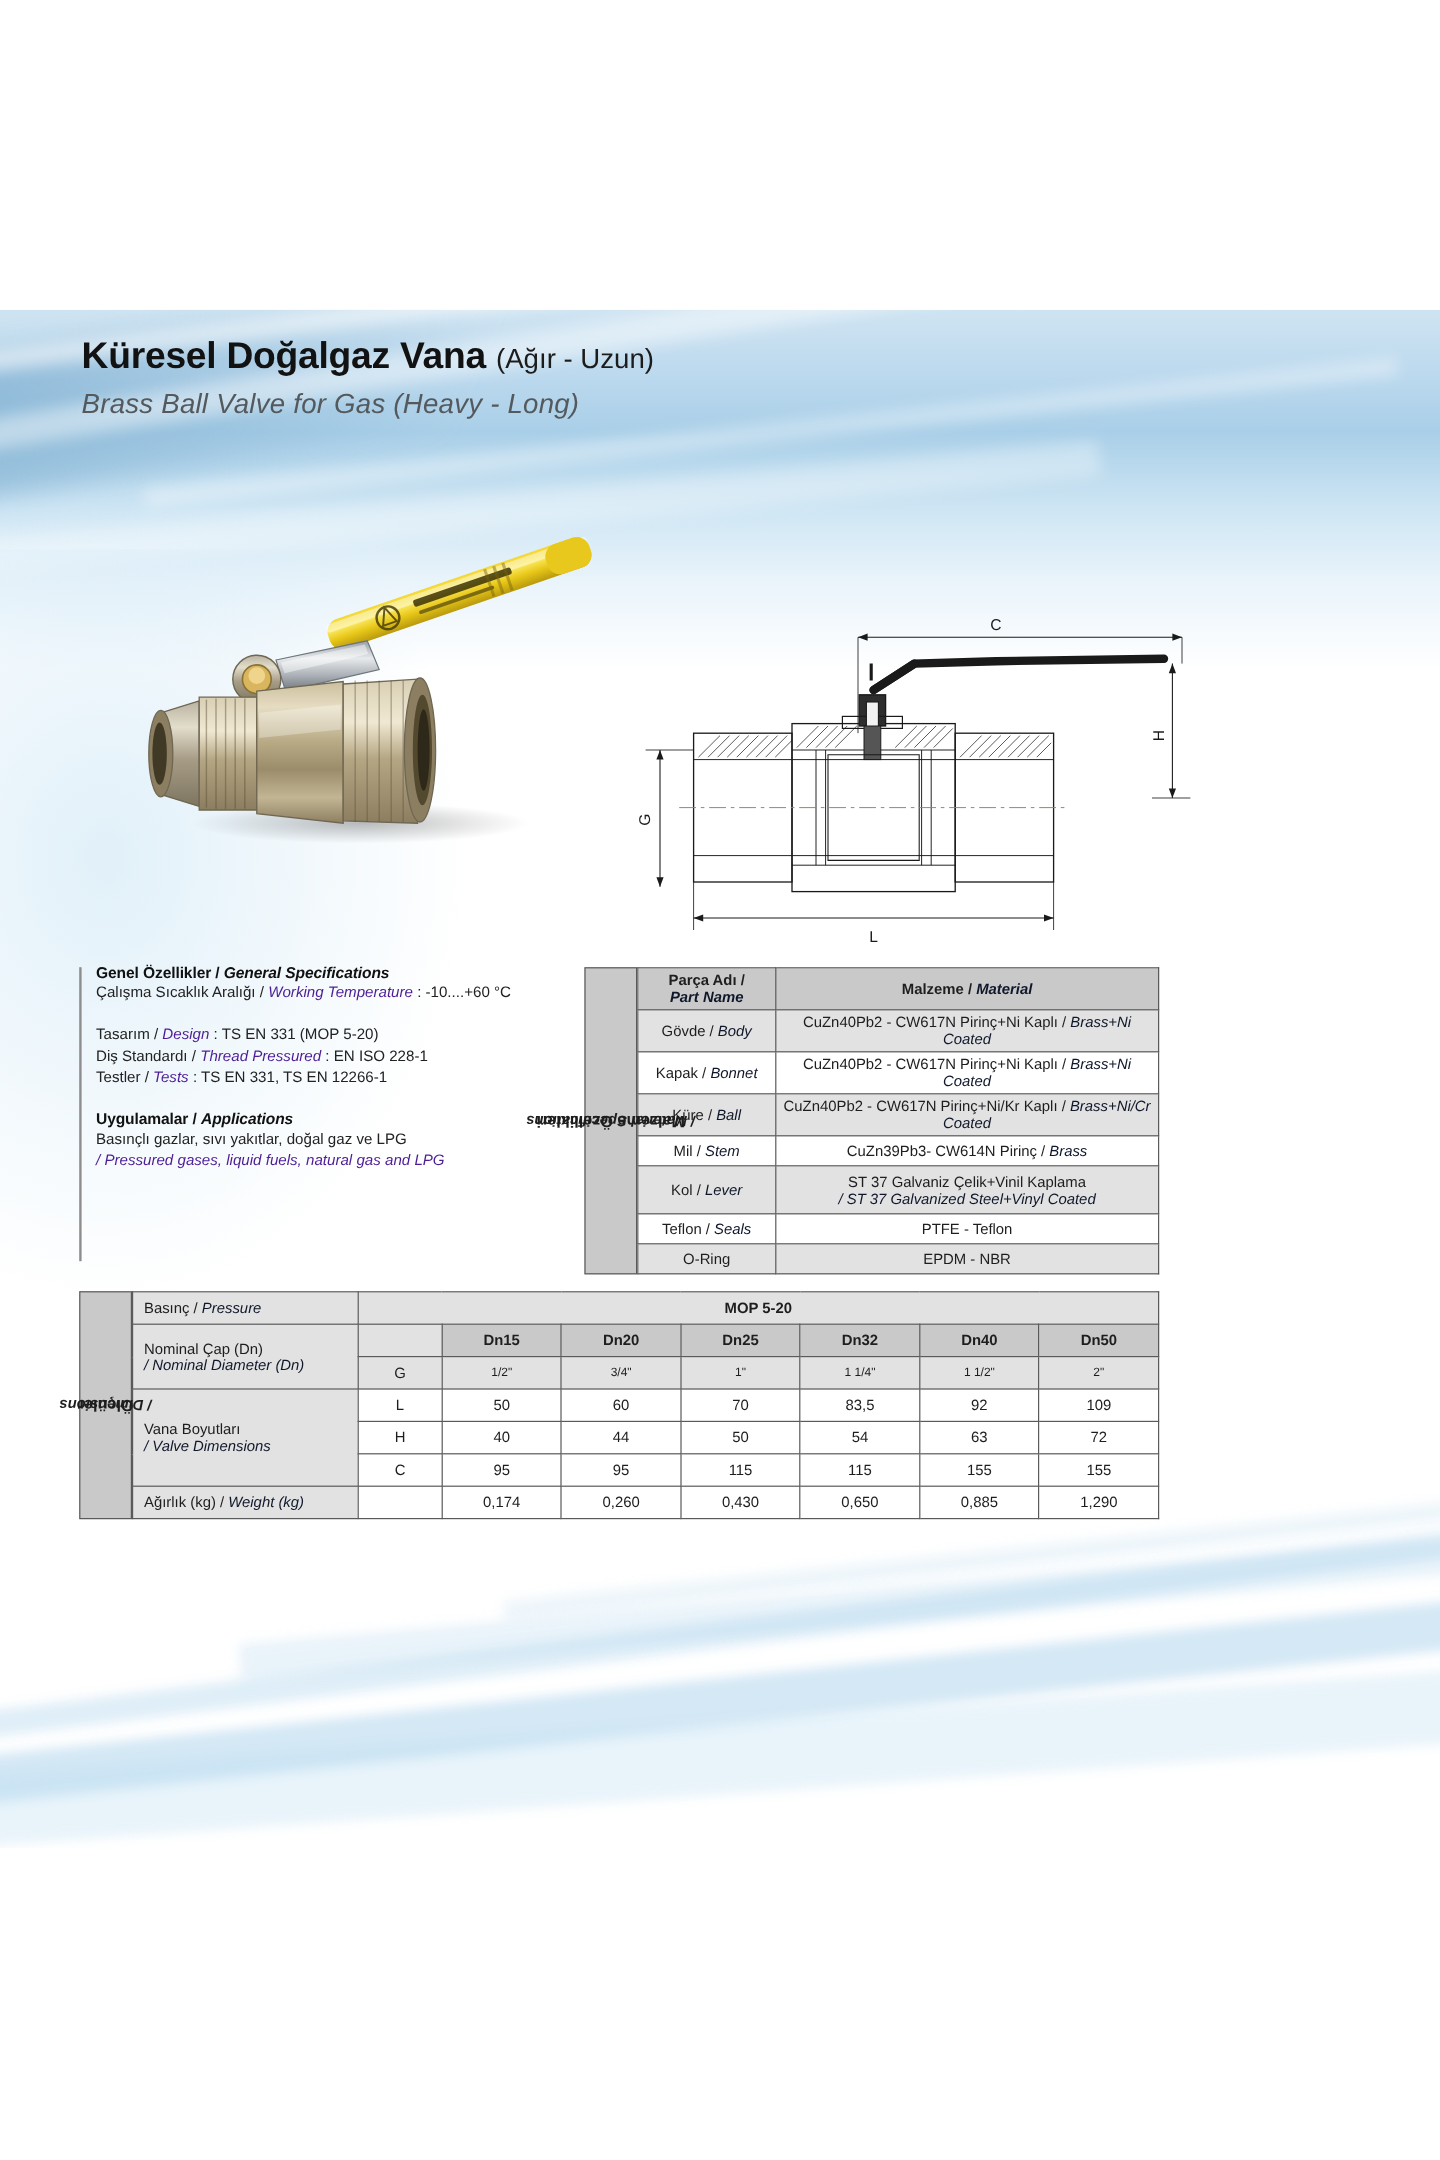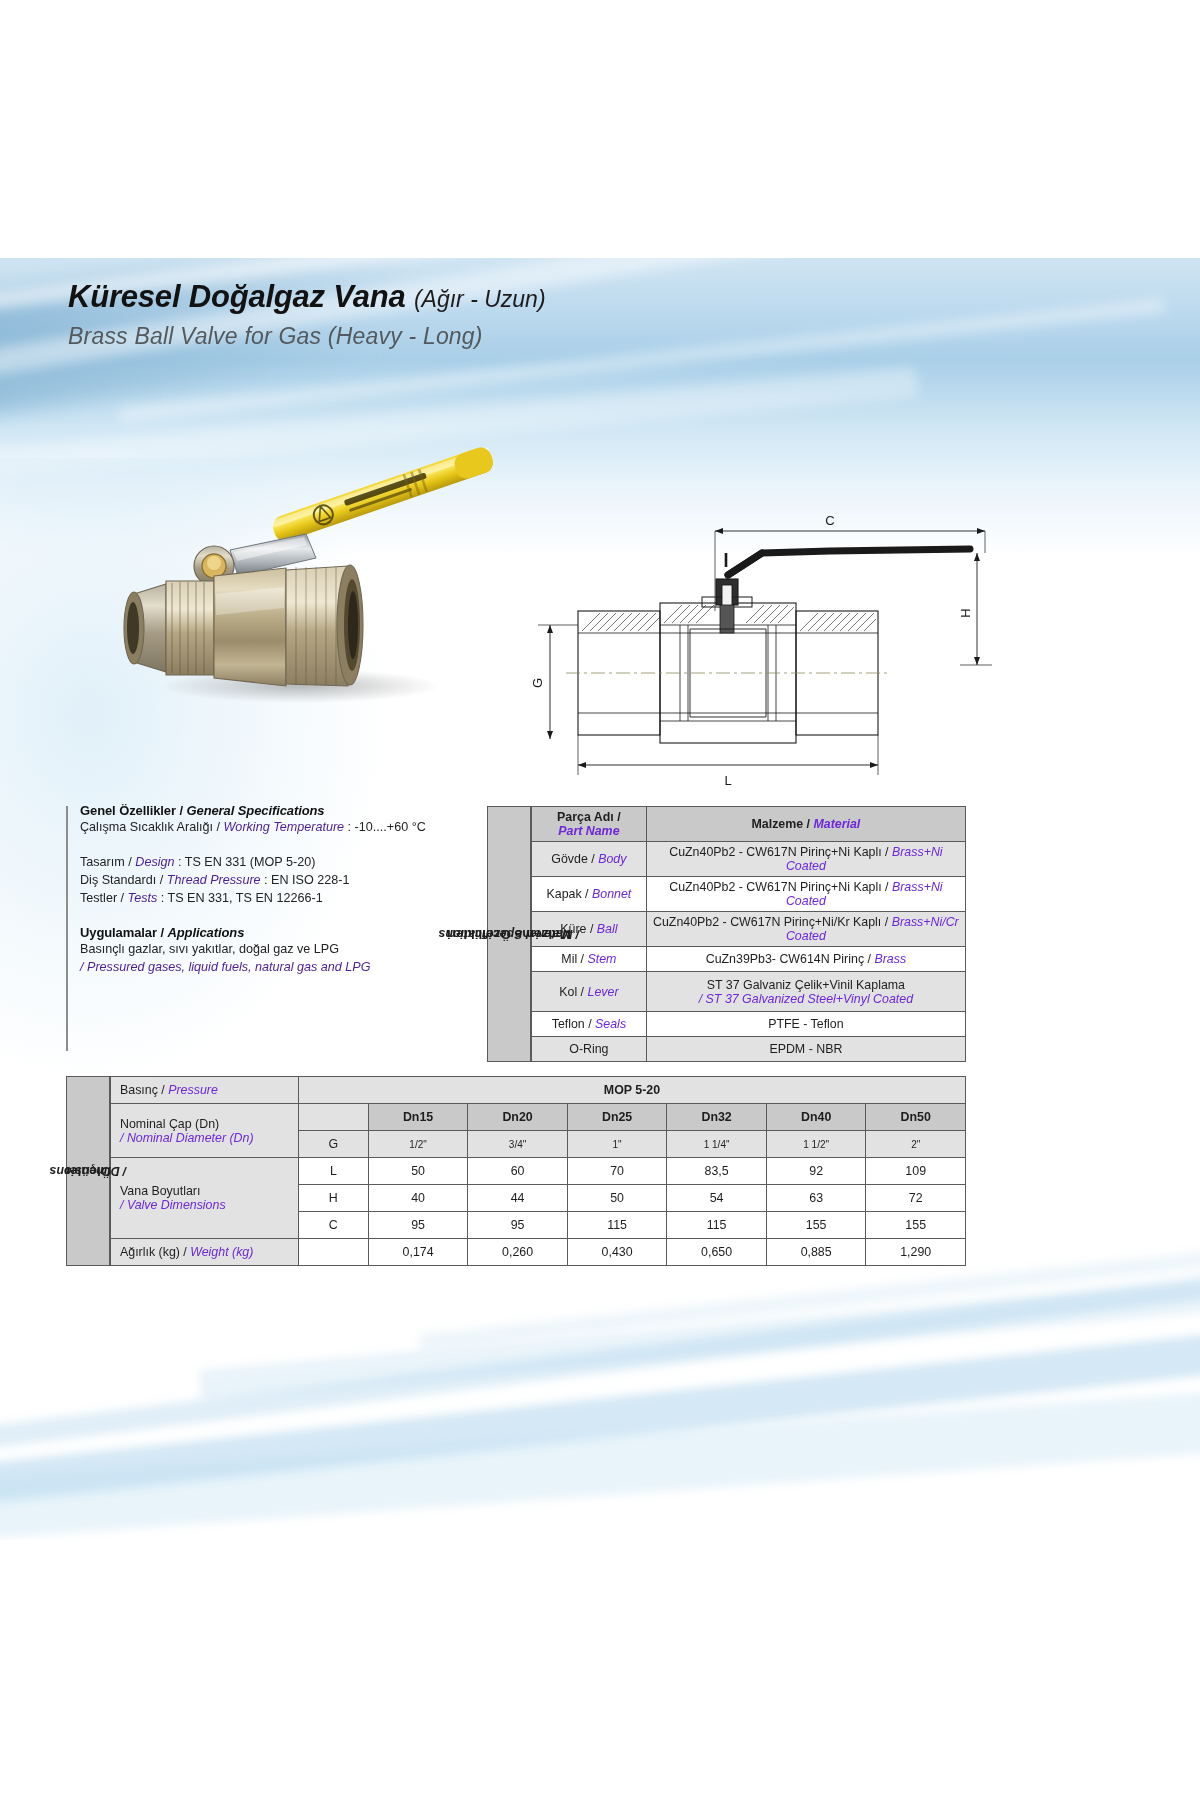--- a/index.html
+++ b/index.html
@@ -85,21 +85,21 @@
     background: radial-gradient(ellipse at 40% 40%, rgba(200,228,244,.55), rgba(255,255,255,0) 68%);
   }
 
   
   .content { position: absolute; left: 0; top: 258px; width: 1200px; height: 1282px; z-index: 10; }
 
   
   .title-block { position: absolute; left: 68px; top: 22px; }
   .title-main {
     font-size: 31px; font-weight: 700; color: #121212; letter-spacing: -0.2px;
-    white-space: nowrap; line-height: 1.1; font-style: italic;
+    white-space: nowrap; line-height: 1.1;
   }
   .title-main .paren {
     font-size: 23px; font-weight: 400; color: #1c1c1c; letter-spacing: 0;
   }
   .title-sub {
     margin-top: 9px;
     font-size: 23px; font-style: italic; font-weight: 400;
     color: #54595d; letter-spacing: 0.2px; white-space: nowrap;
   }
 
@@ -132,21 +132,21 @@
     border: 1.1px solid #5a5a5a;
     text-align: center;
     vertical-align: middle;
     font-size: 12.4px;
     color: #1e1e1e;
     padding: 3px 4px;
     background: #ffffff;
   }
   .shade { background: #e2e2e2 !important; }
   .hdr   { background: #c9c9c9 !important; font-weight: 700; }
-  .en-i  { font-style: italic; color: #6d28d9; }
+  .en-i  { font-style: italic; color: #0f172a; }
 
   
   .mat-wrap { position: absolute; left: 487px; top: 548px; }
   .mat-side {
     width: 44px;
     background: #c9c9c9;
     border: 1.1px solid #5a5a5a;
     position: relative;
   }
   .mat-side span {
@@ -433,21 +433,21 @@
         <div class="spec-line">
           <span>Çalışma Sıcaklık Aralığı / </span><span class="en">Working Temperature</span><span> : -10....+60 °C</span>
         </div>
       </div>
 
       <div class="spec-group">
         <div class="spec-line">
           <span>Tasarım / </span><span class="en">Design</span><span> : TS EN 331  (MOP 5-20)</span>
         </div>
         <div class="spec-line">
-          <span>Diş Standardı / </span><span class="en">Thread Pressure</span><span> : EN ISO 228-1</span>
+          <span>Diş Standardı / </span><span class="en">Thread Pressured</span><span> : EN ISO 228-1</span>
         </div>
         <div class="spec-line">
           <span>Testler / </span><span class="en">Tests</span><span> : TS EN 331, TS EN 12266-1</span>
         </div>
       </div>
 
       <div class="spec-group">
         <div class="spec-h">
           <span>Uygulamalar</span><span> / </span><span class="en">Applications</span>
         </div>

